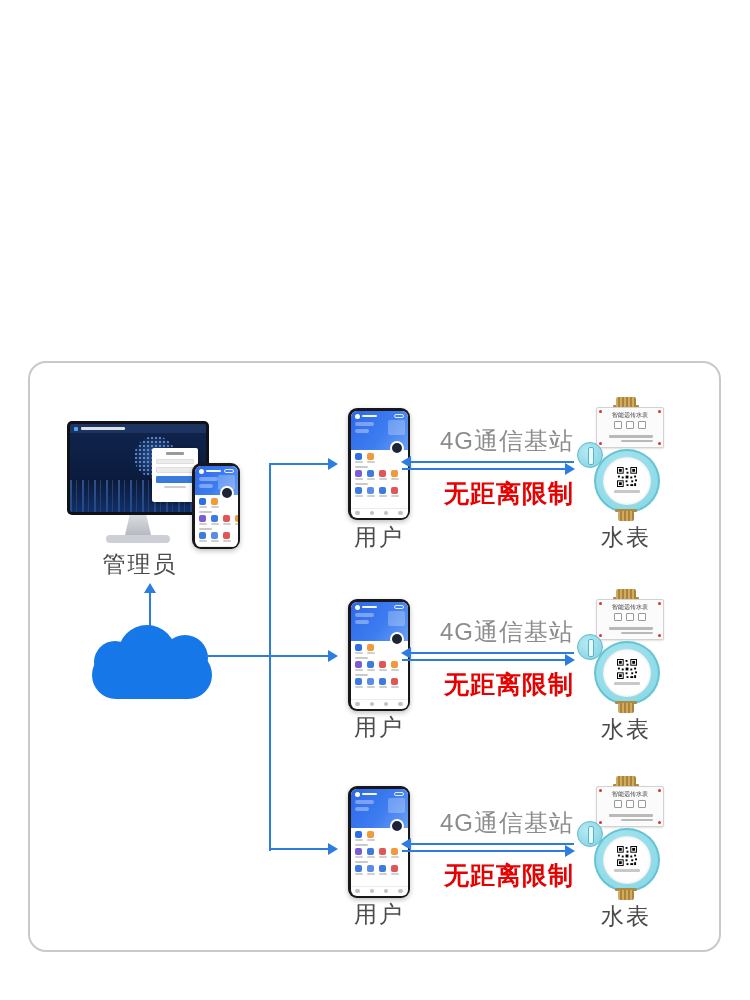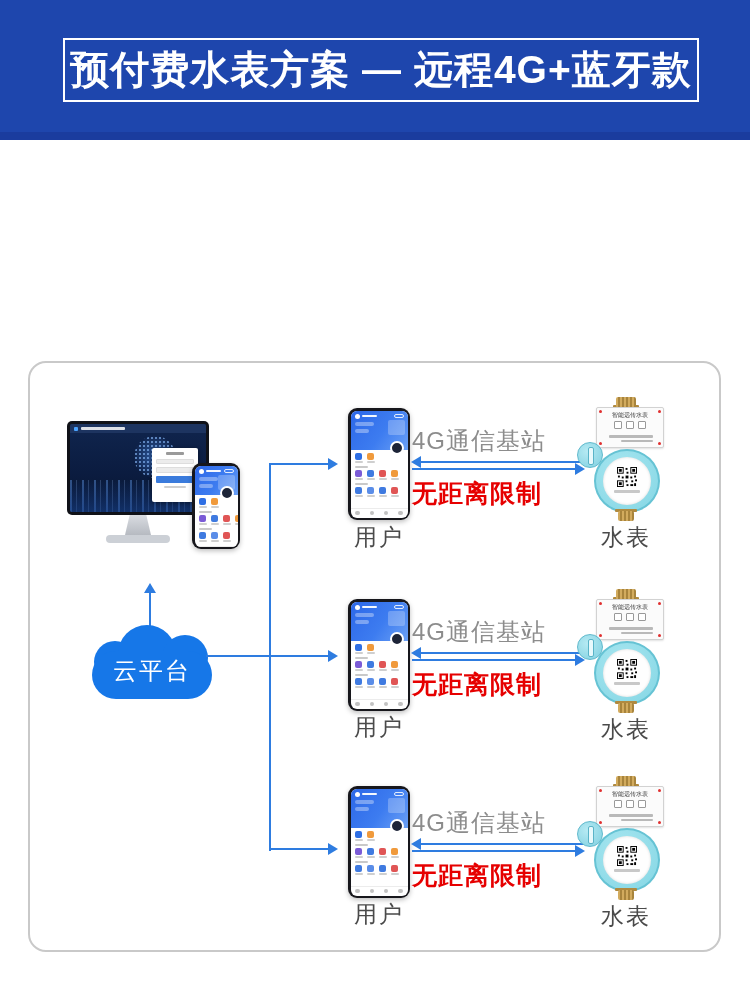--- a/index.html
+++ b/index.html
@@ -101,21 +101,21 @@
   .p-ico { width:7px; height:7px; border-radius:2px; }
   .p-lbl { width:8px; height:1.5px; background:#cfcfcf; border-radius:1px; }
   .p-tabbar { height:10px; border-top:1px solid #ececec; display:flex; justify-content:space-around; align-items:center; flex:none; }
   .p-tab { width:4.5px; height:4.5px; border-radius:50%; background:#c2c2c2; }
   .u-lbl-1 { left:318px; top:159px; width:62px; }
   .u-lbl-2 { left:318px; top:349px; width:62px; }
   .u-lbl-3 { left:318px; top:536px; width:62px; }
   .ph-1 { top:45px; } .ph-2 { top:236px; } .ph-3 { top:423px; }
 
   
-  .link { left:382px; width:172px; text-align:left; }
+  .link { left:372px; width:172px; text-align:right; }
   .link * { position:static; }
   .lk-1 { top:64px; } .lk-2 { top:255px; } .lk-3 { top:446px; }
   .link-top { display:block; color:#8c8c8c; font-size:24px; line-height:28px; letter-spacing:1px; white-space:nowrap; }
   .link-arrows { position:relative; display:block; height:11px; margin-top:6px; }
   .la { position:absolute; height:2px; background:#2e7ce0; }
   .la-up { top:0; left:9px; right:0; }
   .la-up::before { content:''; position:absolute; left:-10px; top:-5px;
                    border:6px solid transparent; border-left:0; border-right:10px solid #2e7ce0; }
   .la-down { top:7px; left:0; right:9px; }
   .la-down::after { content:''; position:absolute; right:-10px; top:-5px;
@@ -155,25 +155,20 @@
   .mt-lbl-1 { left:550px; top:159px; width:92px; }
   .mt-lbl-2 { left:550px; top:351px; width:92px; }
   .mt-lbl-3 { left:550px; top:538px; width:92px; }
   .mt-1 { top:34px; } .mt-2 { top:226px; } .mt-3 { top:413px; }
 </style>
 </head>
 <body>
 
 <div class="page">
 
-  <div class="banner">
-    <div class="banner-frame">
-      <div class="banner-title">预付费水表方案 — 远程4G+蓝牙款</div>
-    </div>
-  </div>
 
 
   <div class="diagram">
 
     <div class="monitor">
       <div class="screen">
         <div class="scr-top">
             <span class="dot"></span>
             <span class="bar"></span>
           </div>
@@ -247,28 +242,28 @@
             <span class="p-cell">
                 <span class="p-ico" style="background:#e05555;"></span>
                 <span class="p-lbl"></span>
               </span>
           </div>
         </div>
         <div class="p-tabbar"></div>
       </div>
     </div>
 
+    <div class="lbl admin-label">管理员</div>
 
     <div class="blue-line up-arrow"></div>
     <div class="cloud">
       <i class="c1"></i>
         <i class="c2"></i>
         <i class="c3"></i>
         <i class="c-base"></i>
-      <div class="cloud-label">云平台</div>
     </div>
     <div class="blue-line v-line"></div>
     <div class="blue-line branch r1"></div>
     <div class="blue-line branch r2"></div>
     <div class="blue-line branch r3"></div>
 
     <div class="phone user-phone ph-1">
       <div class="p-screen">
         <div class="p-header">
           <div class="ph-row">

